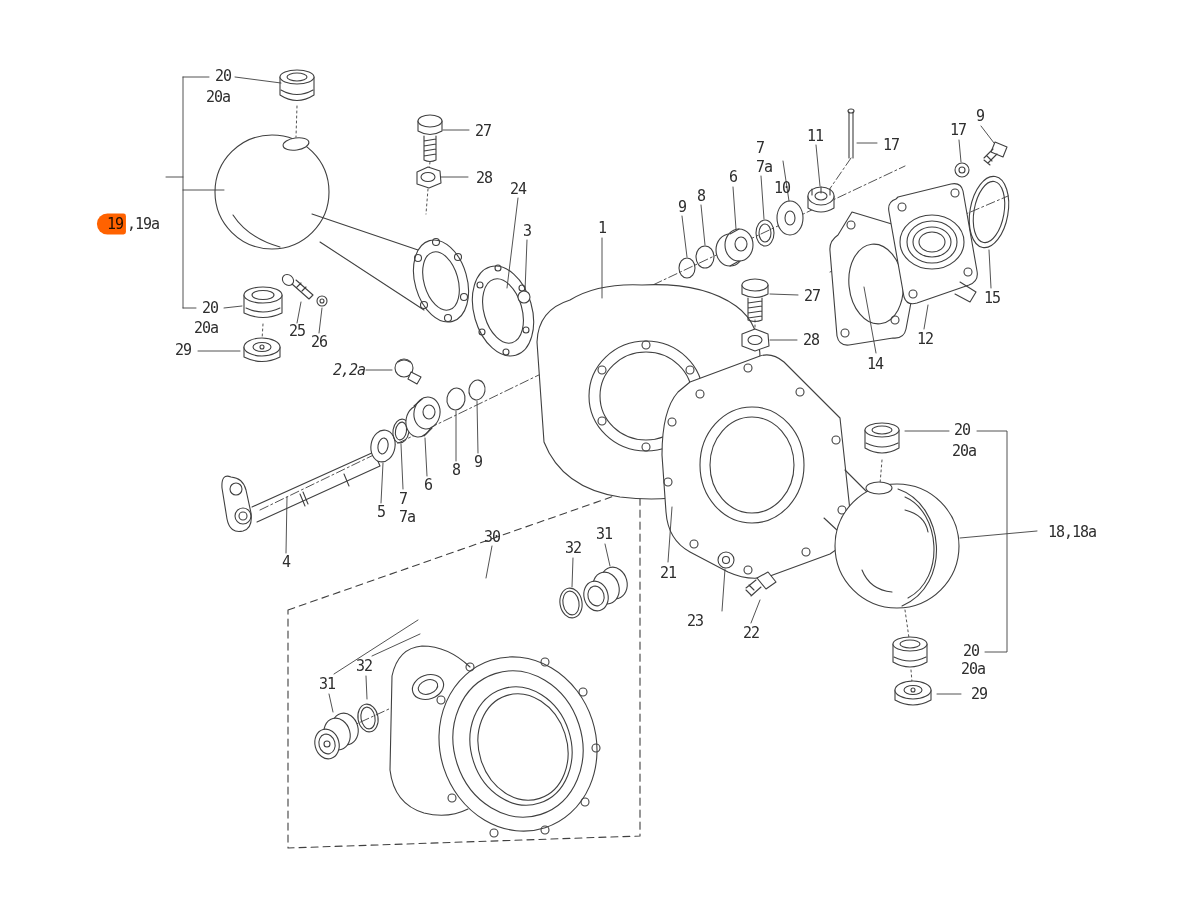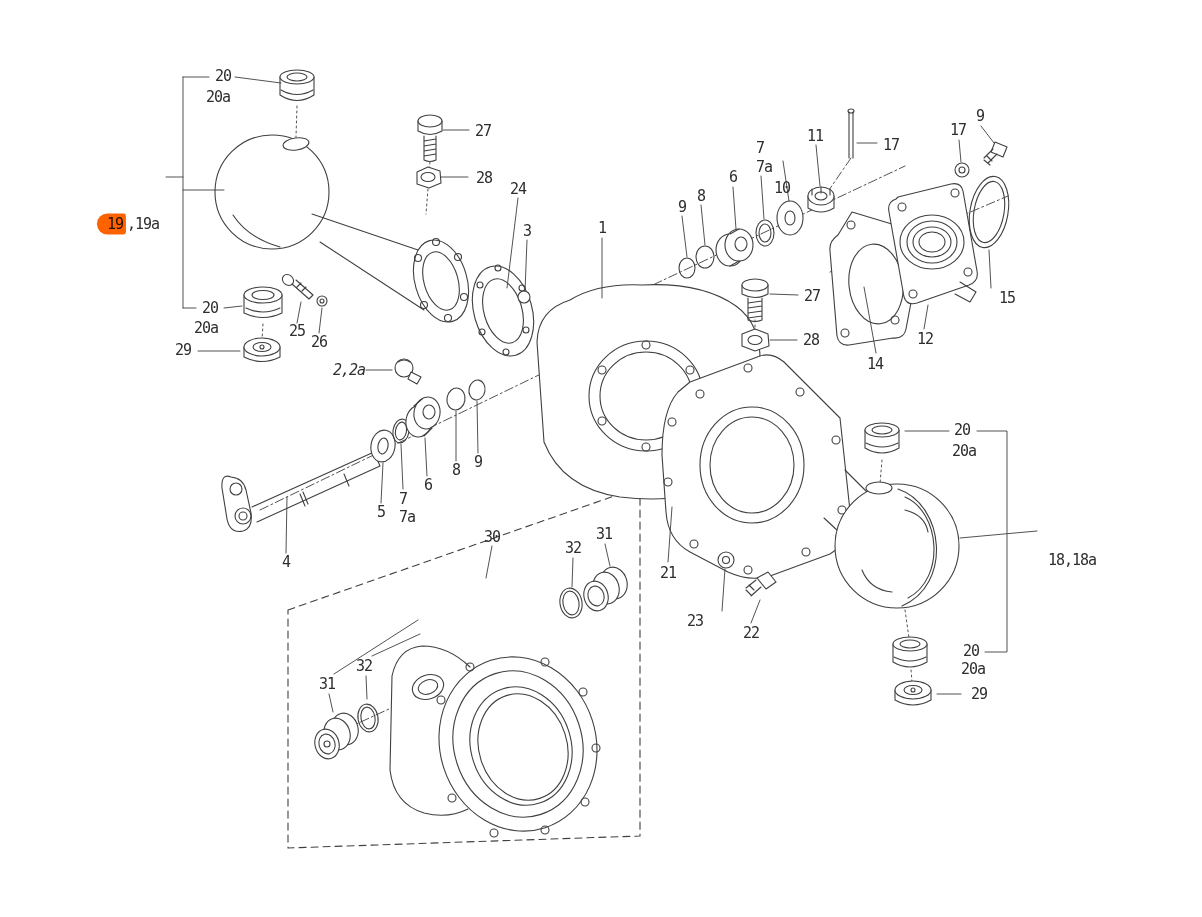--- a/index.html
+++ b/index.html
@@ -382,21 +382,21 @@
       <div class="callout" style="left: 682px; top: 207px;">9</div>
       <div class="callout" style="left: 701px; top: 196px;">8</div>
       <div class="callout" style="left: 733px; top: 177px;">6</div>
       <div class="callout" style="left: 760px; top: 148px;">7</div>
       <div class="callout" style="left: 764px; top: 167px;">7a</div>
       <div class="callout" style="left: 782px; top: 152px; margin-top: 36px;">10</div>
       <div class="callout" style="left: 815px; top: 136px;">11</div>
       <div class="callout" style="left: 891px; top: 145px;">17</div>
       <div class="callout" style="left: 958px; top: 130px;">17</div>
       <div class="callout" style="left: 980px; top: 116px;">9</div>
-      <div class="callout" style="left: 992px; top: 298px; margin-left: 15px;">15</div>
+      <div class="callout" style="left: 992px; top: 298px;">15</div>
       <div class="callout" style="left: 925px; top: 339px;">12</div>
       <div class="callout" style="left: 875px; top: 364px;">14</div>
       <div class="callout" style="left: 210px; top: 308px;">20</div>
       <div class="callout" style="left: 206px; top: 328px;">20a</div>
       <div class="callout" style="left: 183px; top: 350px;">29</div>
       <div class="callout" style="left: 297px; top: 331px;">25</div>
       <div class="callout" style="left: 319px; top: 342px;">26</div>
       <div class="callout" style="left: 349px; top: 370px; font-style: italic;">2,2a</div>
       <div class="callout" style="left: 812px; top: 296px;">27</div>
       <div class="callout" style="left: 811px; top: 340px;">28</div>
@@ -406,21 +406,21 @@
       <div class="callout" style="left: 428px; top: 485px;">6</div>
       <div class="callout" style="left: 456px; top: 470px;">8</div>
       <div class="callout" style="left: 478px; top: 462px;">9</div>
       <div class="callout" style="left: 286px; top: 562px;">4</div>
       <div class="callout" style="left: 492px; top: 537px;">30</div>
       <div class="callout" style="left: 573px; top: 548px;">32</div>
       <div class="callout" style="left: 604px; top: 534px;">31</div>
       <div class="callout" style="left: 668px; top: 573px;">21</div>
       <div class="callout" style="left: 695px; top: 621px;">23</div>
       <div class="callout" style="left: 751px; top: 633px;">22</div>
-      <div class="callout" style="left: 1072px; top: 560px;">18,18a</div>
+      <div class="callout" style="left: 1072px; top: 532px;">18,18a</div>
       <div class="callout" style="left: 962px; top: 430px;">20</div>
       <div class="callout" style="left: 964px; top: 451px;">20a</div>
       <div class="callout" style="left: 971px; top: 651px;">20</div>
       <div class="callout" style="left: 973px; top: 669px;">20a</div>
       <div class="callout" style="left: 979px; top: 694px;">29</div>
       <div class="callout" style="left: 327px; top: 684px;">31</div>
       <div class="callout" style="left: 364px; top: 666px;">32</div>
     </div>
 </div>
 

